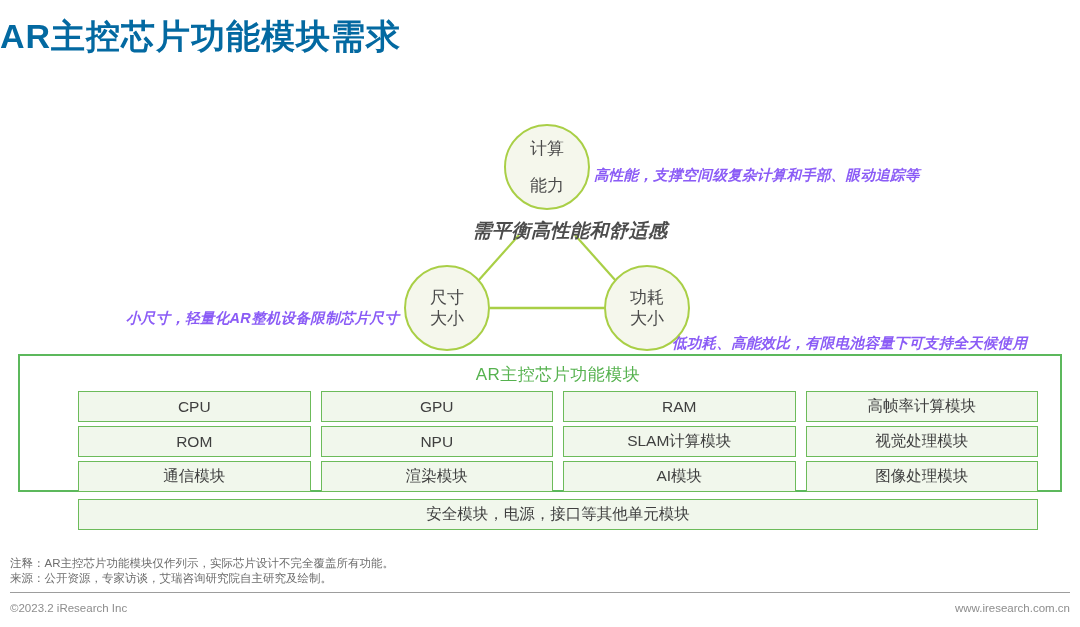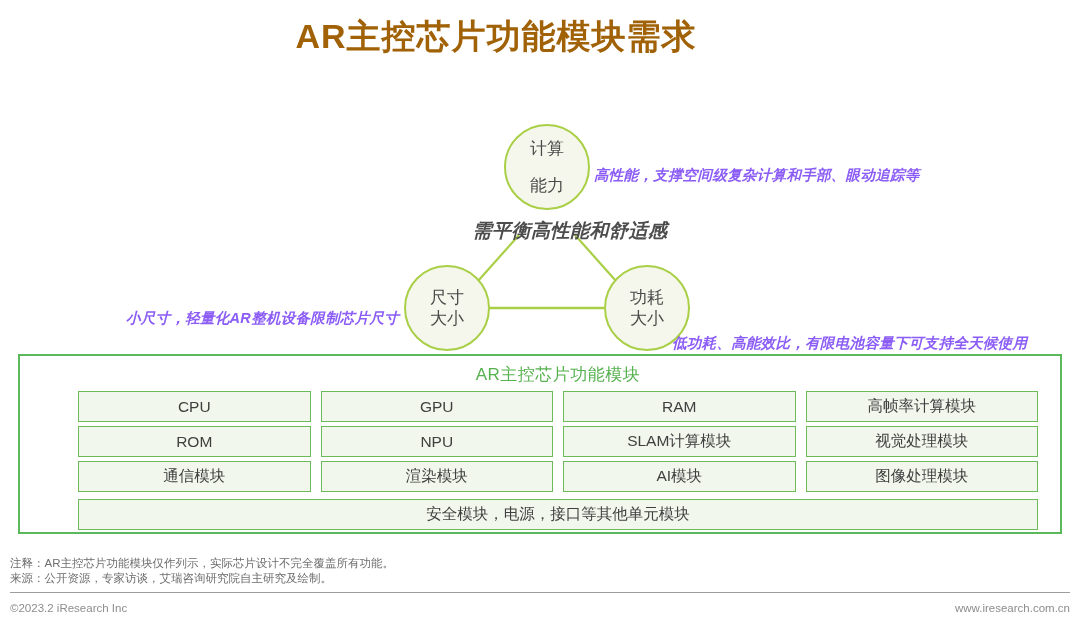--- a/index.html
+++ b/index.html
@@ -19,24 +19,23 @@
     width: 1080px;
     height: 627px;
   }
 
   
   .title {
     position: absolute;
     top: 14px;
     left: 0;
     width: 992px;
-    text-align: center;
     font-size: 34px;
     font-weight: bold;
-    color: #a16207;
+    color: #0369a1;
     letter-spacing: 1px;
   }
 
   
   .diagram {
     position: absolute;
     left: 0;
     top: 100px;
     width: 1080px;
     height: 260px;
@@ -92,21 +91,21 @@
   .anno-top-right   { left: 594px; top: 66px; }
   .anno-bottom-left { left: 85px;  top: 209px; text-align: right; margin-left: 41px; }
   .anno-bottom-right{ left: 672px; top: 234px; }
 
   
   .modules-box {
     position: absolute;
     left: 18px;
     top: 354px;
     width: 1044px;
-    height: 180px;
+    height: 138px;
     border: 2px solid #5cb85c;
     background: #ffffff;
     box-sizing: border-box;
     padding-left: 36px;
   }
   .modules-header {
     text-align: center;
     color: #56b24f;
     font-size: 17px;
     padding-top: 7px;

